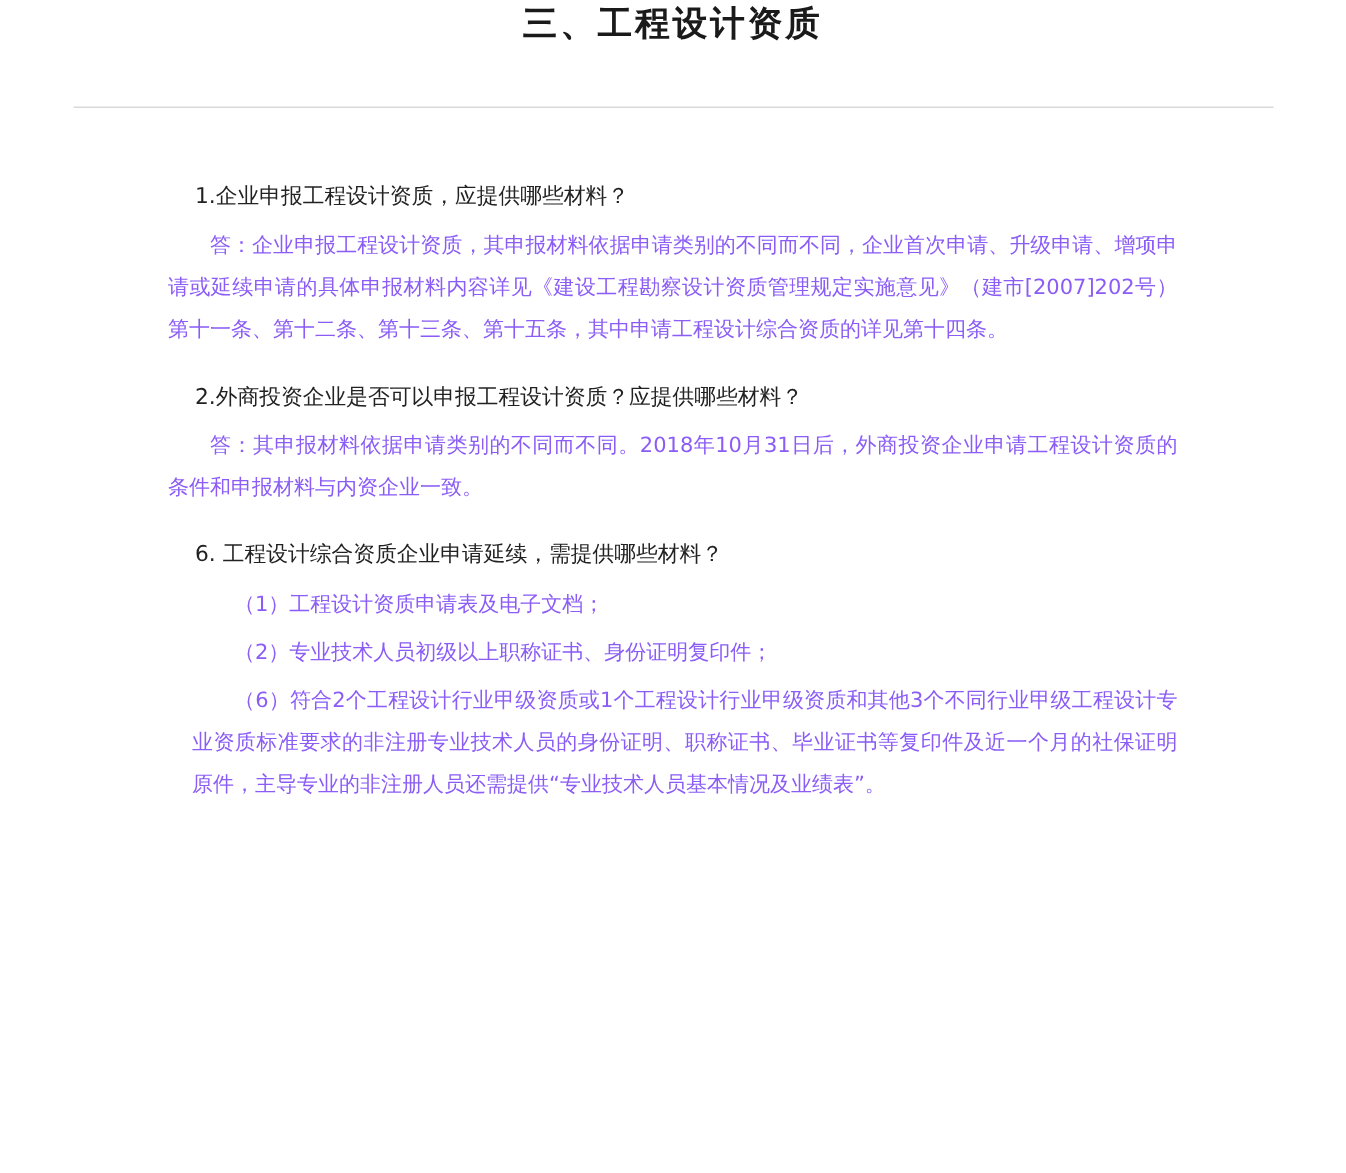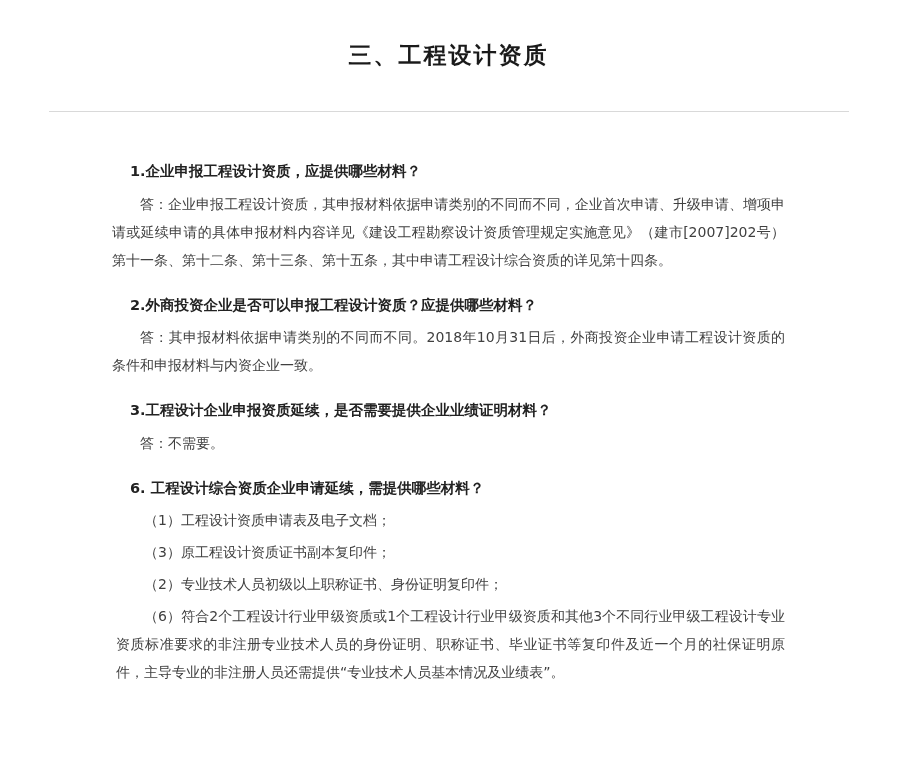--- a/index.html
+++ b/index.html
@@ -20,54 +20,53 @@
     position: relative;
     box-sizing: border-box;
   }
   .doc-title {
     text-align: center;
     font-size: 23px;
     font-weight: bold;
     color: #1a1a1a;
     letter-spacing: 2px;
     margin: 0;
-    padding-top: 40px;
     font-family: Liberation Serif, serif;
   }
   .divider {
     width: 800px;
     height: 1px;
     background: #d9d9d9;
     margin: 40px auto 0 auto;
   }
   .content {
     padding: 0 112px 0 112px;
     margin-top: 46px;
   }
   .q {
     font-size: 14.5px;
-    font-weight: bold;
+    font-weight: normal;
     color: #222222;
     line-height: 1.9;
     margin: 0 0 4px 0;
     text-indent: 18px;
   }
   .q.spaced {
     margin-top: 18px;
   }
   .p {
     font-size: 14px;
-    color: #404040;
+    color: #8b5cf6;
     line-height: 2.0;
     margin: 0 0 6px 0;
     text-indent: 28px;
     text-align: justify;
   }
   .p.list {
-    margin: 0 0 4px 4px;
+    margin: 0 0 4px 16px;
   }
 </style>
 </head>
 <body>
 
 <div class="page">
 
   <h1 class="doc-title">三、工程设计资质</h1>
 
   <div class="divider"></div>
@@ -77,27 +76,22 @@
     <div class="section">
       <p class="q">1.企业申报工程设计资质，应提供哪些材料？</p>
       <p class="p">答：企业申报工程设计资质，其申报材料依据申请类别的不同而不同，企业首次申请、升级申请、增项申请或延续申请的具体申报材料内容详见《建设工程勘察设计资质管理规定实施意见》（建市[2007]202号）第十一条、第十二条、第十三条、第十五条，其中申请工程设计综合资质的详见第十四条。</p>
     </div>
 
     <div class="section">
       <p class="q spaced">2.外商投资企业是否可以申报工程设计资质？应提供哪些材料？</p>
       <p class="p">答：其申报材料依据申请类别的不同而不同。2018年10月31日后，外商投资企业申请工程设计资质的条件和申报材料与内资企业一致。</p>
     </div>
 
-    <div class="section">
-      <p class="q spaced">3.工程设计企业申报资质延续，是否需要提供企业业绩证明材料？</p>
-      <p class="p">答：不需要。</p>
-    </div>
 
     <div class="section">
       <p class="q spaced">6. 工程设计综合资质企业申请延续，需提供哪些材料？</p>
       <p class="p list">（1）工程设计资质申请表及电子文档；</p>
-      <p class="p list">（3）原工程设计资质证书副本复印件；</p>
       <p class="p list">（2）专业技术人员初级以上职称证书、身份证明复印件；</p>
       <p class="p list">（6）符合2个工程设计行业甲级资质或1个工程设计行业甲级资质和其他3个不同行业甲级工程设计专业资质标准要求的非注册专业技术人员的身份证明、职称证书、毕业证书等复印件及近一个月的社保证明原件，主导专业的非注册人员还需提供“专业技术人员基本情况及业绩表”。</p>
     </div>
 
   </div>
 </div>
 
 </body></html>

